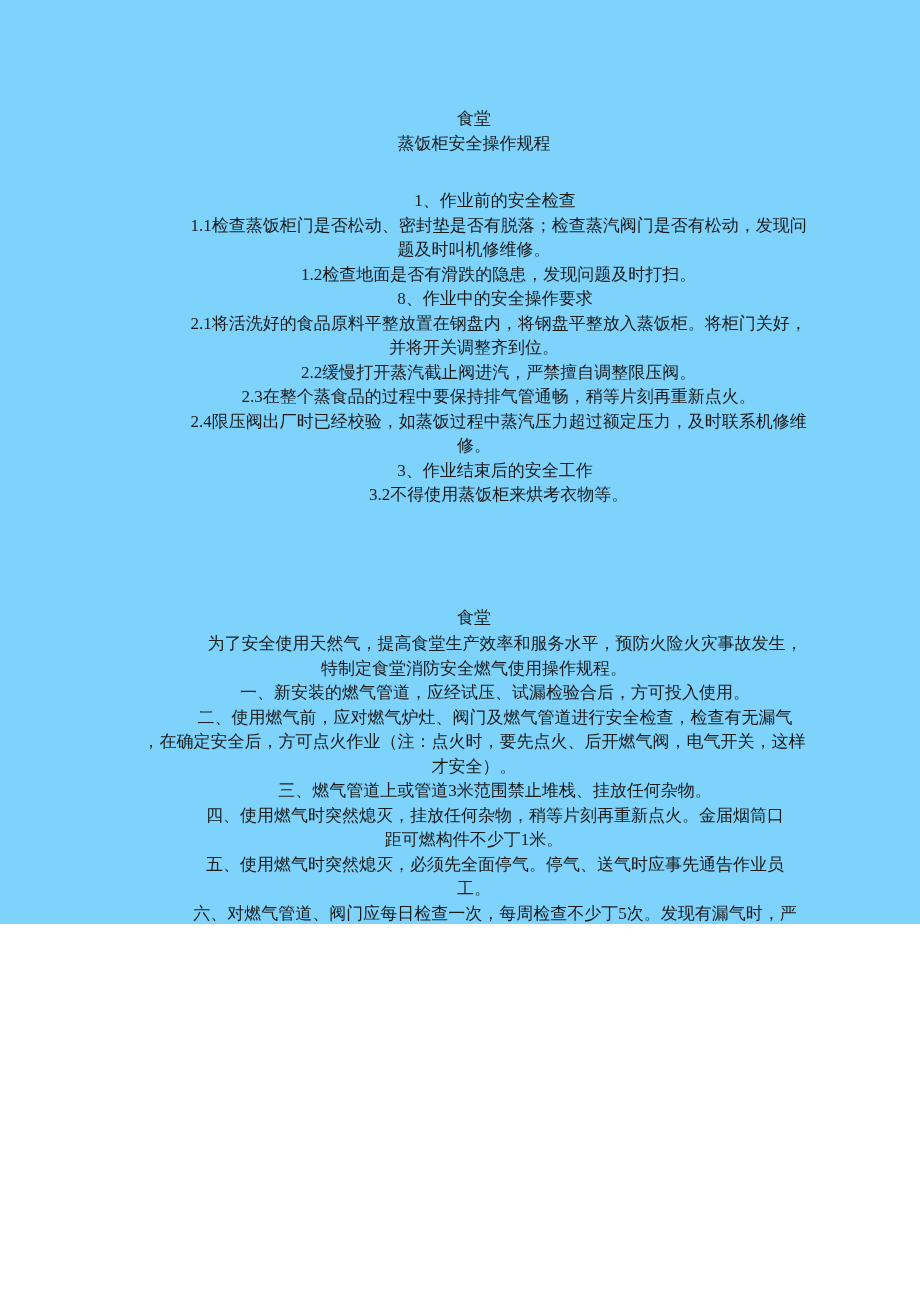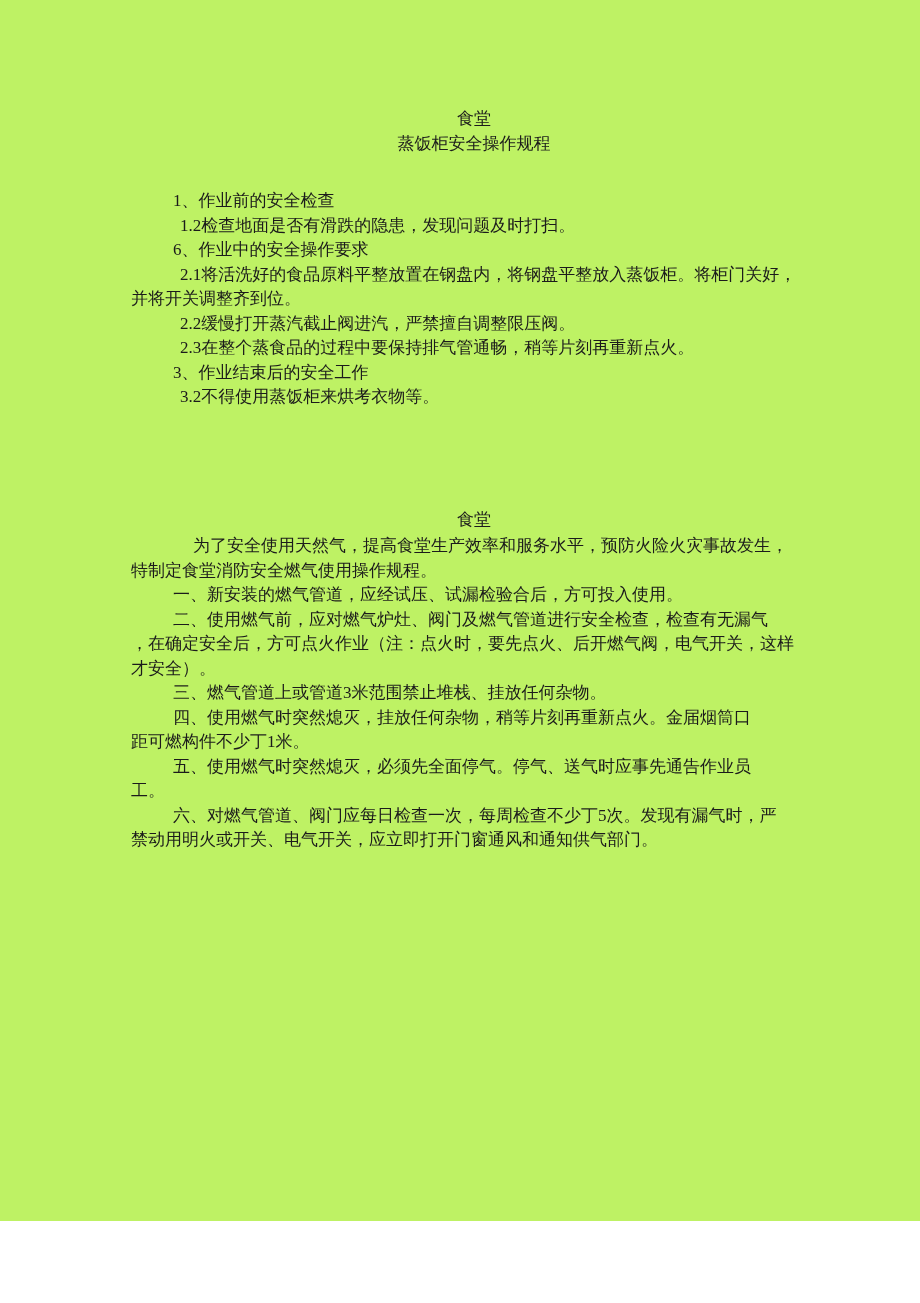--- a/index.html
+++ b/index.html
@@ -4,34 +4,34 @@
 <style>
   html, body { margin: 0; padding: 0; }
   body {
     width: 920px;
     background: #ffffff;
     font-family: "Liberation Serif", serif;
   }
   .page {
     position: relative;
     width: 920px;
-    height: 1221px;
-    background: #bef264;
+    height: 924px;
+    background: #7dd3fc;
     overflow: hidden;
   }
   .content {
     padding: 107px 103px 0 131px;
   }
   .para {
     margin: 0;
     font-size: 17px;
     line-height: 24.5px;
     color: #1b1b1b;
     white-space: pre-line;
-    text-align: left;
+    text-align: center;
   }
   .t-center {
     text-align: center;
     text-indent: 0;
   }
   .ind-a { text-indent: 42px; }
   .ind-b { text-indent: 49px; }
   .ind-c { text-indent: 62px; }
   .body-block { margin-top: 33px; }
   .section-2 { margin-top: 98px; }
@@ -41,26 +41,30 @@
 <body>
 
 <div class="page">
   <div class="content">
 
     <section class="section-1">
       <p class="para t-center">食堂</p>
       <p class="para t-center">蒸饭柜安全操作规程</p>
       <div class="body-block">
         <p class="para ind-a">1、作业前的安全检查</p>
+        <p class="para ind-b">1.1检查蒸饭柜门是否松动、密封垫是否有脱落；检查蒸汽阀门是否有松动，发现问
+题及时叫机修维修。</p>
         <p class="para ind-b">1.2检查地面是否有滑跌的隐患，发现问题及时打扫。</p>
-        <p class="para ind-a">6、作业中的安全操作要求</p>
+        <p class="para ind-a">8、作业中的安全操作要求</p>
         <p class="para ind-b">2.1将活洗好的食品原料平整放置在钢盘内，将钢盘平整放入蒸饭柜。将柜门关好，
 并将开关调整齐到位。</p>
         <p class="para ind-b">2.2缓慢打开蒸汽截止阀进汽，严禁擅自调整限压阀。</p>
         <p class="para ind-b">2.3在整个蒸食品的过程中要保持排气管通畅，稍等片刻再重新点火。</p>
+        <p class="para ind-b">2.4限压阀出厂时已经校验，如蒸饭过程中蒸汽压力超过额定压力，及时联系机修维
+修。</p>
         <p class="para ind-a">3、作业结束后的安全工作</p>
         <p class="para ind-b">3.2不得使用蒸饭柜来烘考衣物等。</p>
       </div>
     </section>
 
     <section class="section-2">
       <p class="para t-center">食堂</p>
       <div class="body-block">
         <p class="para ind-c">为了安全使用天然气，提高食堂生产效率和服务水平，预防火险火灾事故发生，
 特制定食堂消防安全燃气使用操作规程。</p>

